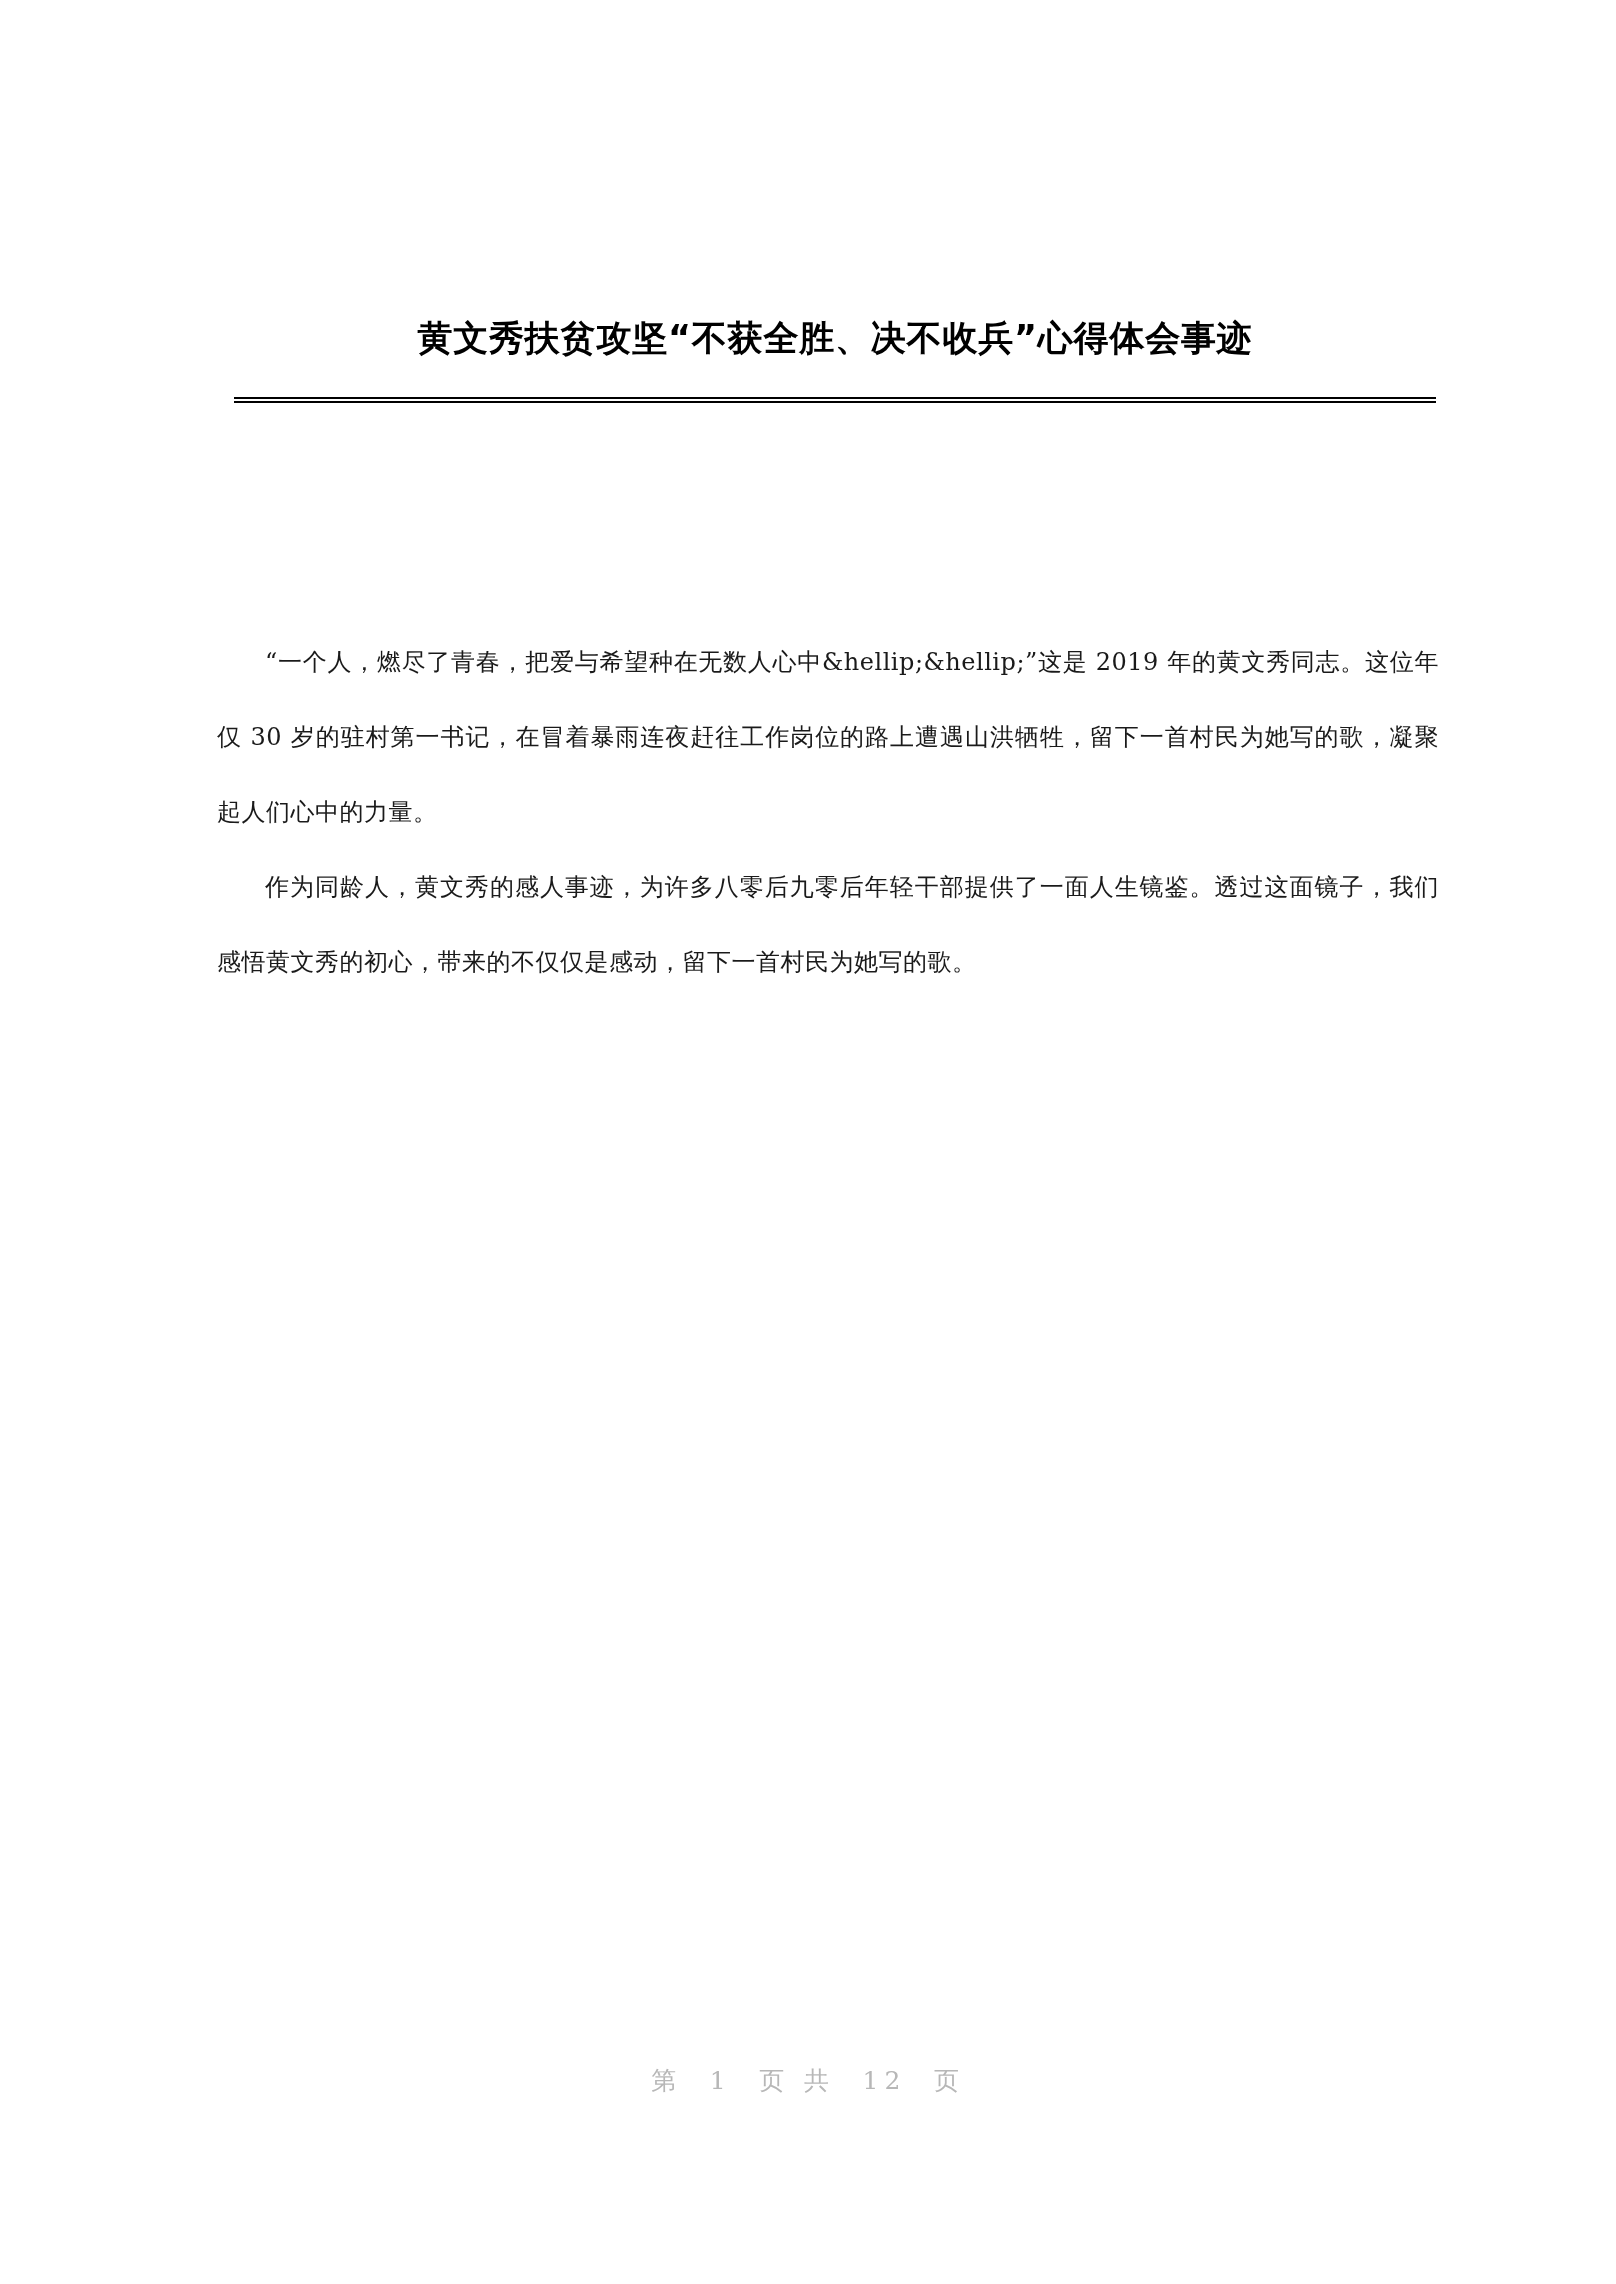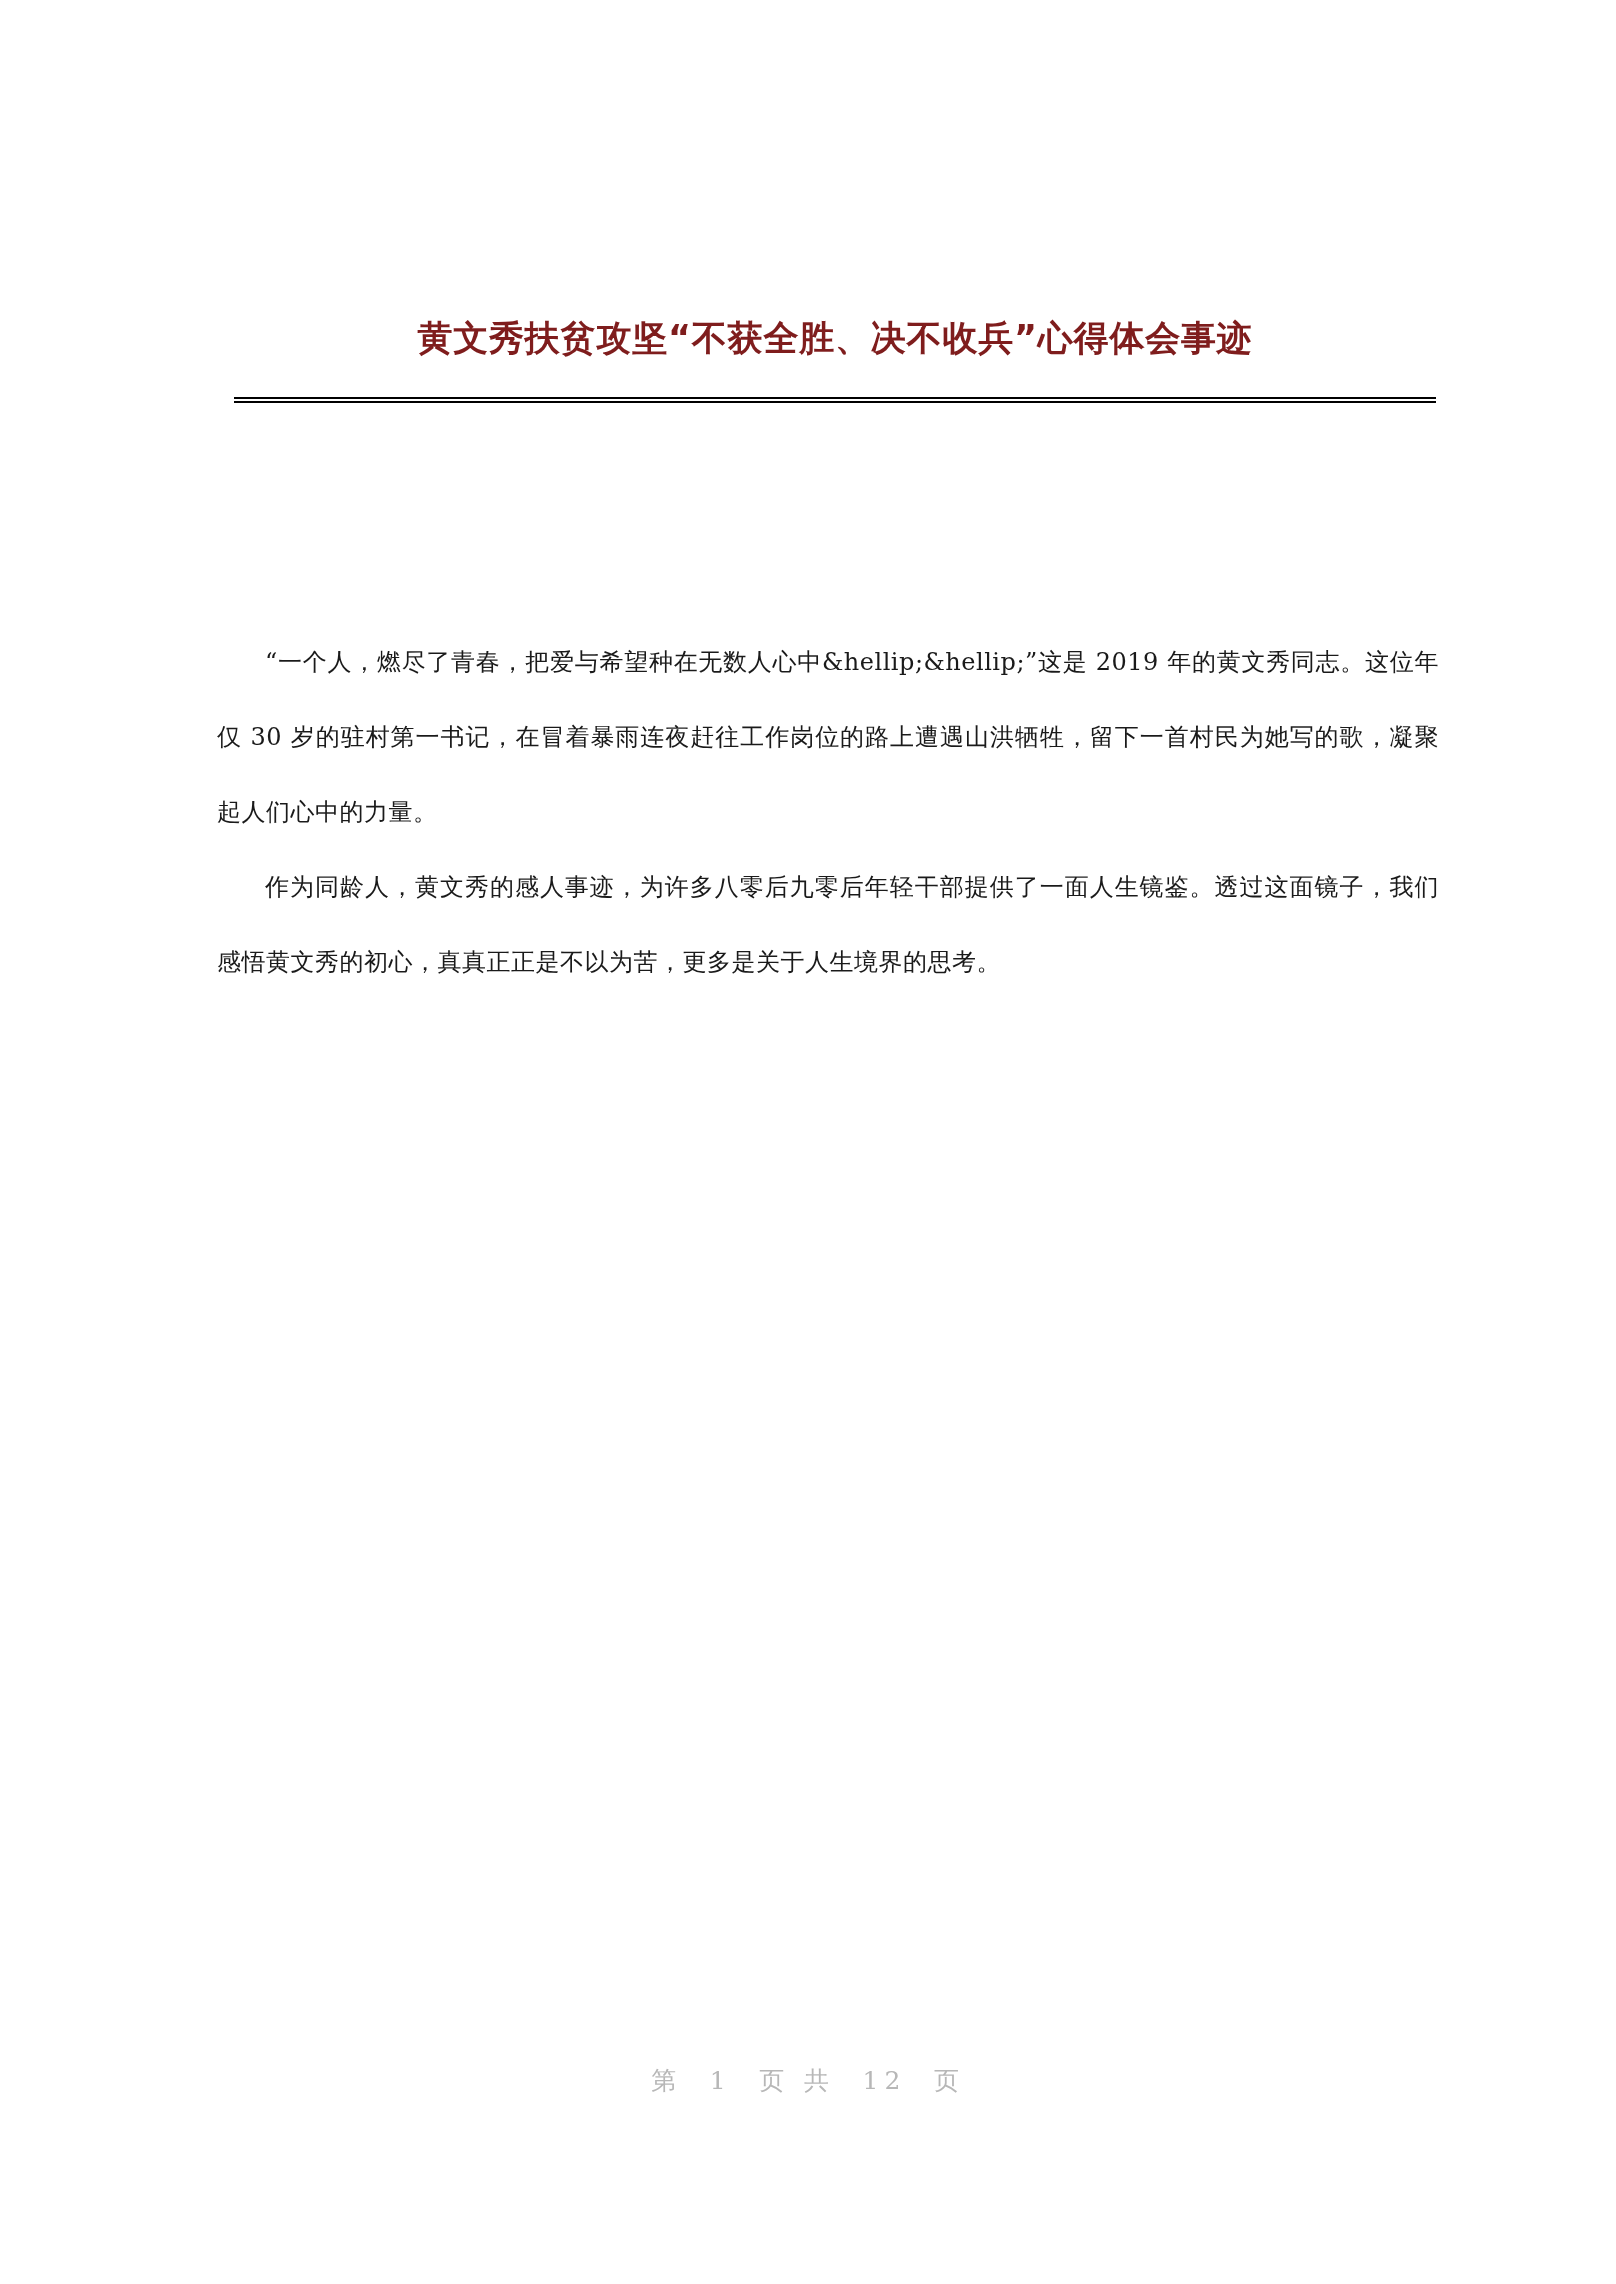--- a/index.html
+++ b/index.html
@@ -26,21 +26,21 @@
     left: 234px;
     top: 311px;
     width: 1202px;
   }
   .doc-title {
     font-family: "DejaVu Sans", "Liberation Sans", sans-serif;
     font-weight: bold;
     font-size: 35px;
     line-height: 1.55;
     letter-spacing: 0.8px;
-    color: #7f1d1d;
+    color: #000000;
     text-align: center;
     margin: 0;
     white-space: nowrap;
   }
   .title-rule {
     margin-top: 32px;
     height: 5.9px;
     position: relative;
   }
   .title-rule::before,
@@ -100,21 +100,21 @@
   <div class="title-block">
     <h1 class="doc-title">黄文秀扶贫攻坚“不获全胜、决不收兵”心得体会事迹</h1>
     <div class="title-rule"></div>
   </div>
 
   <div class="body-block">
 
     <p class="para indent">“一个人，燃尽了青春，把爱与希望种在无数人心中&amp;hellip;&amp;hellip;”这是 2019 年的黄文秀同志。这位年仅 30 岁的驻村第一书记，在冒着暴雨连夜赶往工作岗位的路上遭遇山洪牺牲，留下一首村民为她写的歌，凝聚起人们心中的力量。</p>
 
 
-    <p class="para indent">作为同龄人，黄文秀的感人事迹，为许多八零后九零后年轻干部提供了一面人生镜鉴。透过这面镜子，我们感悟黄文秀的初心，真真正正是不以为苦，更多是关于人生境界的思考。</p>
+    <p class="para indent">作为同龄人，黄文秀的感人事迹，为许多八零后九零后年轻干部提供了一面人生镜鉴。透过这面镜子，我们感悟黄文秀的初心，带来的不仅仅是感动，留下一首村民为她写的歌。</p>
 
 
   </div>
 
   <div class="footer">
     <span class="footer-text">第  1  页 共  12  页</span>
   </div>
 
 </div>
 

